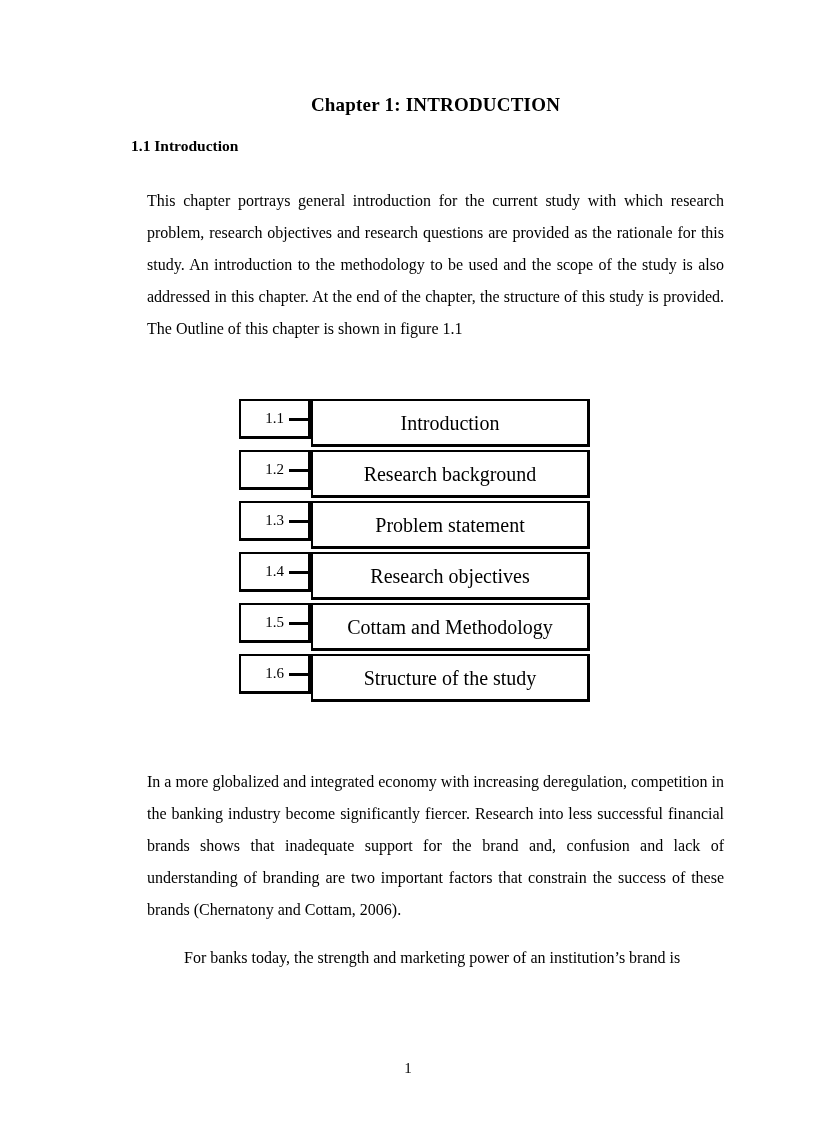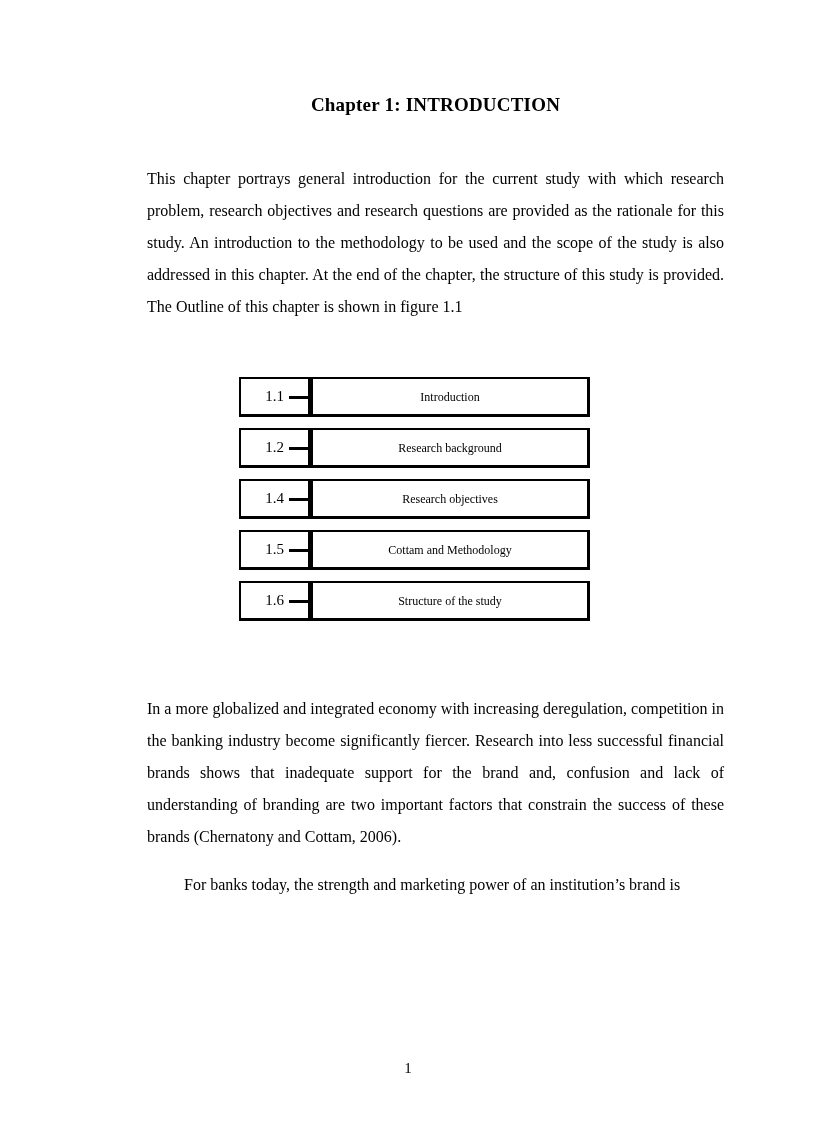--- a/index.html
+++ b/index.html
@@ -97,29 +97,29 @@
     top: 19px;
     width: 22px;
     height: 3px;
     background: #000;
   }
   .label-box {
     position: absolute;
     left: 180px;  
     top: 0;
     width: 279px; 
-    height: 40px;
+    height: 48px;
     border: 2px solid #000;
     border-right-width: 3px;
     border-bottom-width: 3px;
     box-sizing: border-box;
     display: flex;
     align-items: center;
     justify-content: center;
-    font-size: 12px;
+    font-size: 20px;
     line-height: 1;
     background: #fff;
   }
 
   .spacer-after-par1 { height: 26px; }
   .spacer-caption-fig { height: 12px; }
   .spacer-fig-heading { height: 33px; }
   .spacer-heading-par { height: 12px; }
   .spacer-title-heading { height: 18px; }
   .spacer-heading-par1 { height: 12px; }
@@ -137,20 +137,21 @@
 </head>
 <body>
 
 <div class="page">
   <div class="content">
 
     <h1 class="chapter-title">Chapter 1: INTRODUCTION</h1>
 
     <div class="spacer-title-heading"></div>
 
+    <h2 class="section-heading">1.1 Introduction</h2>
 
     <div class="spacer-heading-par1"></div>
 
     <p class="body-par">This chapter portrays general introduction for the current study with which research problem, research objectives and research questions are provided as the rationale for this study. An introduction to the methodology to be used and the scope of the study is also addressed in this chapter. At the end of the chapter, the structure of this study is provided. The Outline of this chapter is shown in figure 1.1</p>
 
     <div class="spacer-after-par1"></div>
 
 
     <div class="spacer-caption-fig"></div>
 
@@ -161,20 +162,25 @@
         <div class="connector"></div>
         <div class="label-box">Introduction</div>
       </div>
 
       <div class="fig-row">
         <div class="num-box">1.2</div>
         <div class="connector"></div>
         <div class="label-box">Research background</div>
       </div>
 
+      <div class="fig-row">
+        <div class="num-box">1.3</div>
+        <div class="connector"></div>
+        <div class="label-box">Problem statement</div>
+      </div>
 
       <div class="fig-row">
         <div class="num-box">1.4</div>
         <div class="connector"></div>
         <div class="label-box">Research objectives</div>
       </div>
 
       <div class="fig-row">
         <div class="num-box">1.5</div>
         <div class="connector"></div>

